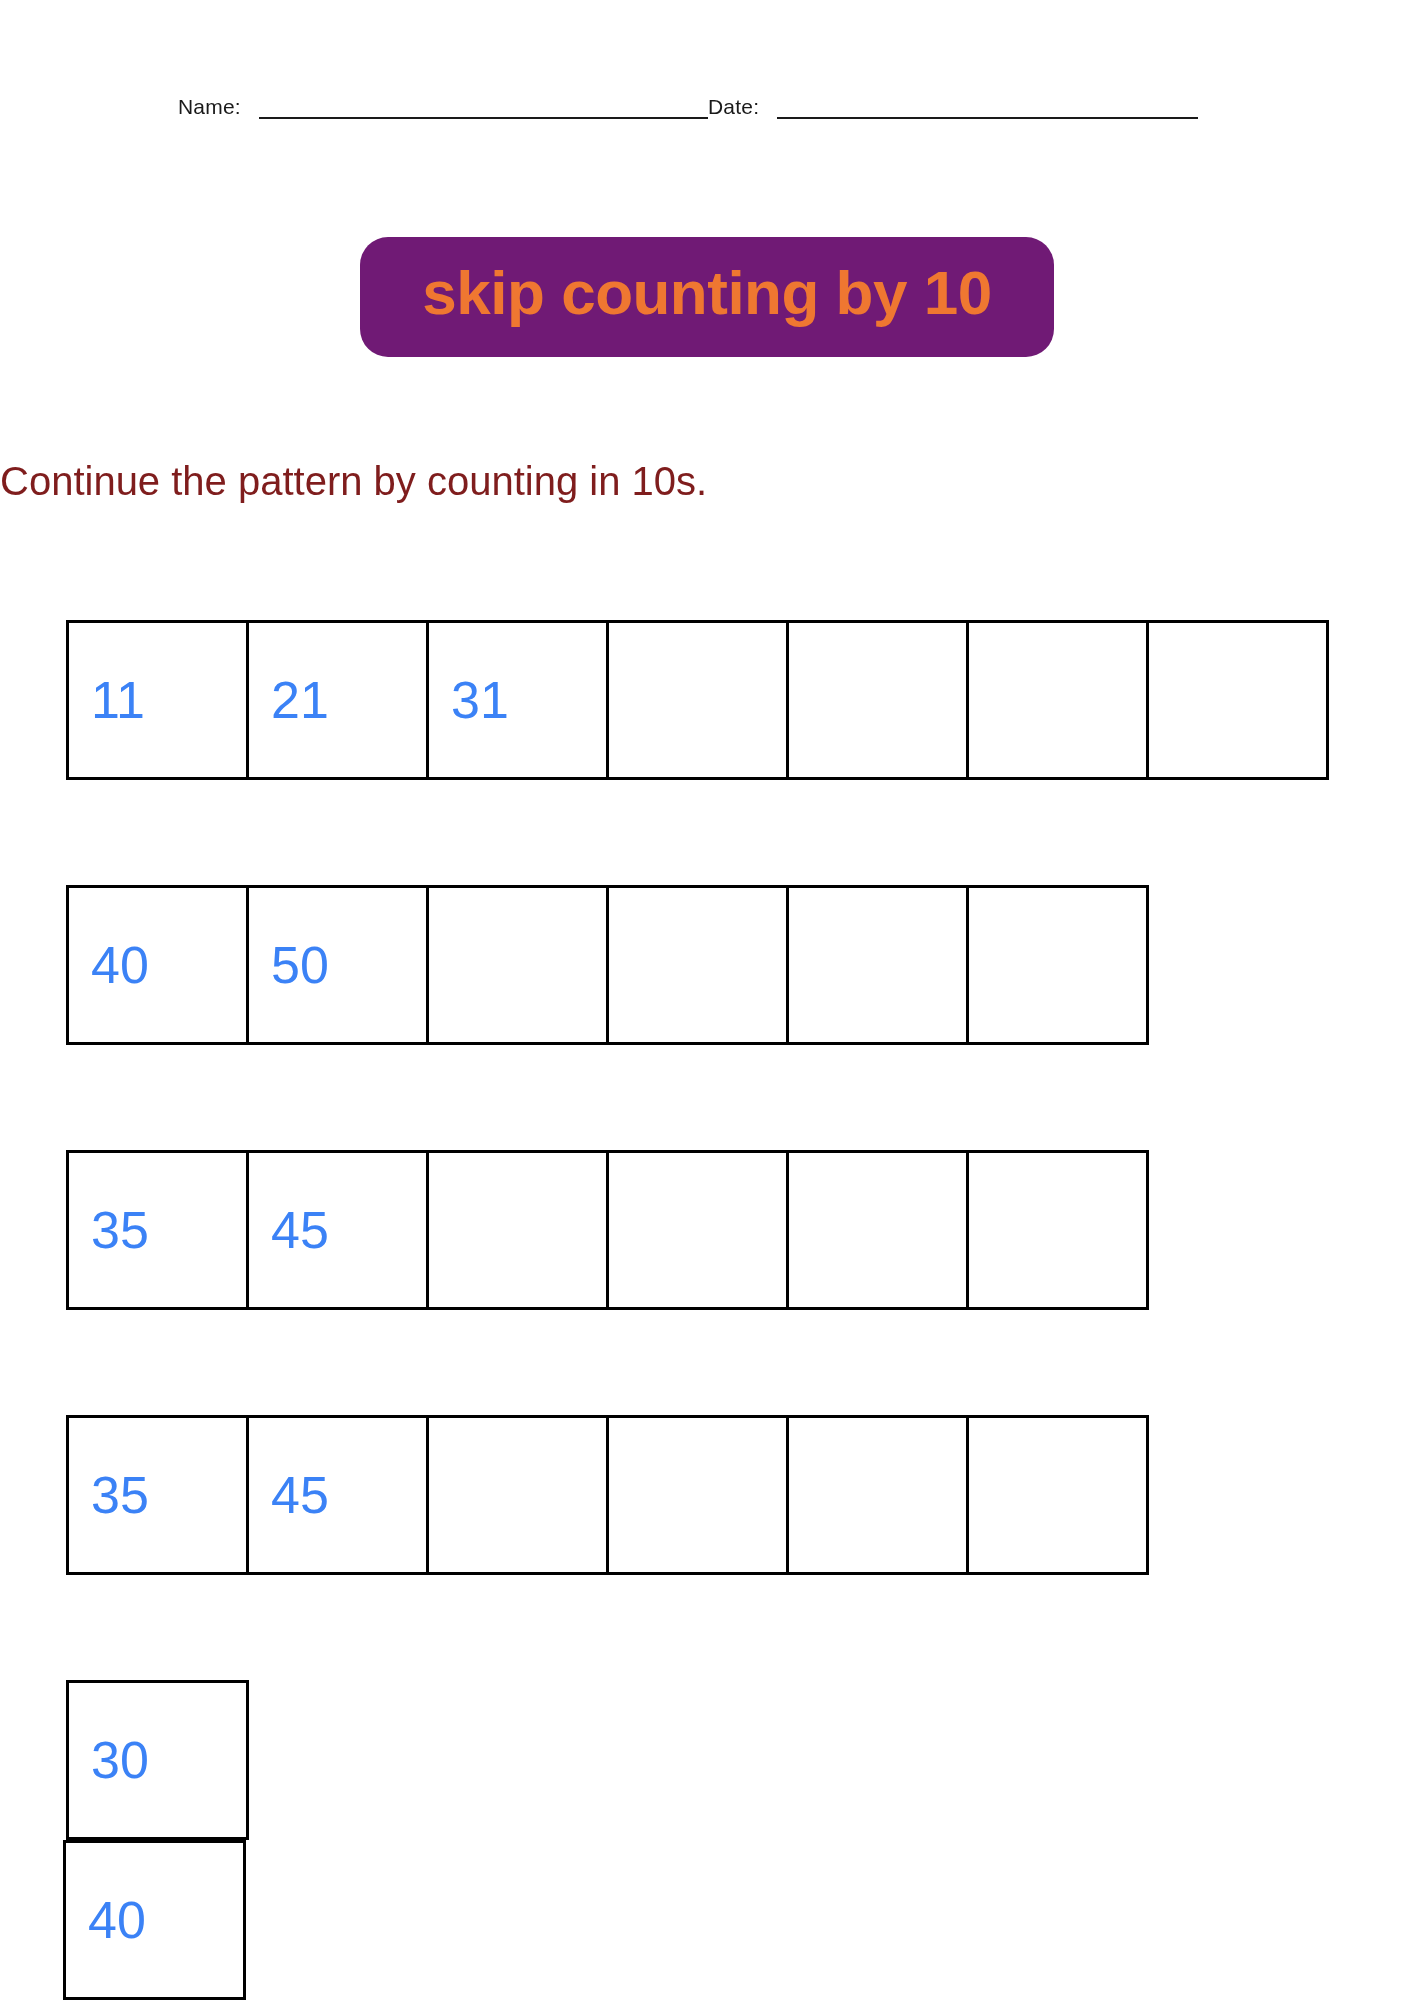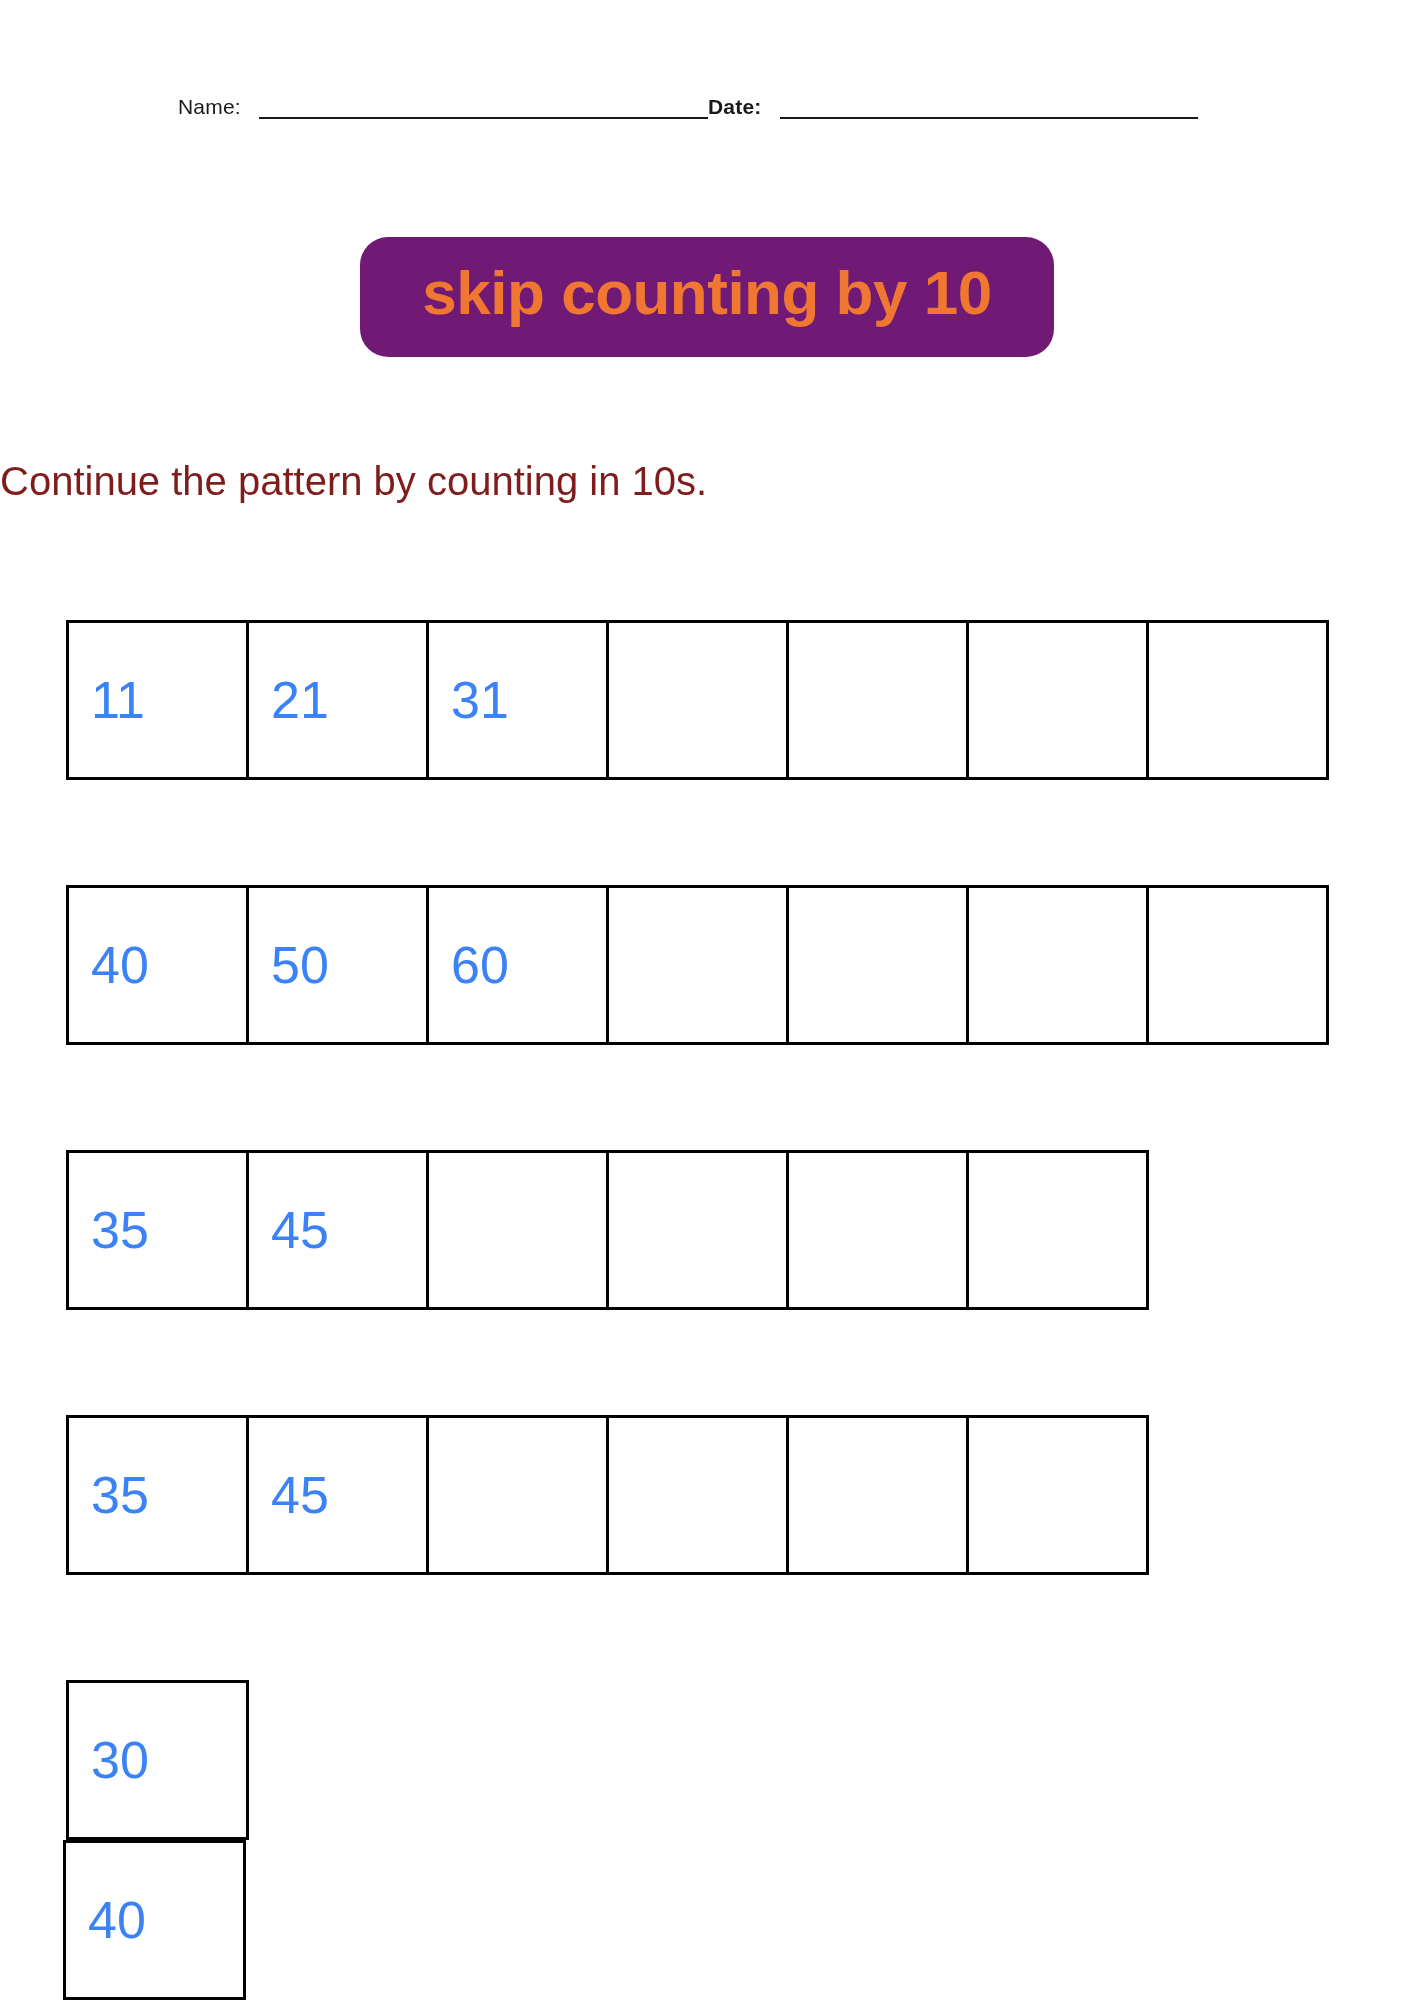--- a/index.html
+++ b/index.html
@@ -29,21 +29,21 @@
     left: 178px;
     right: 178px;
     display: flex;
     align-items: flex-end;
   }
   .meta-field {
     display: flex;
     align-items: flex-end;
   }
   .meta-field.name { width: 530px; }
-  .meta-field.date { width: 490px; font-weight: bold; }
+  .meta-field.date { width: 490px; }
 
   .meta-label {
     font-size: 21px;
     color: #1a1a1a;
     letter-spacing: 0.2px;
     white-space: nowrap;
     line-height: 1;
     padding-bottom: 2px;
   }
   .meta-line {
@@ -150,21 +150,20 @@
       <div class="cell">31</div>
       <div class="cell empty"></div>
       <div class="cell empty"></div>
       <div class="cell empty"></div>
       <div class="cell empty"></div>
     </div>
 
     <div class="row">
       <div class="cell">40</div>
       <div class="cell">50</div>
-      <div class="cell">60</div>
       <div class="cell empty"></div>
       <div class="cell empty"></div>
       <div class="cell empty"></div>
       <div class="cell empty"></div>
     </div>
 
     <div class="row">
       <div class="cell">35</div>
       <div class="cell">45</div>
       <div class="cell empty"></div>

